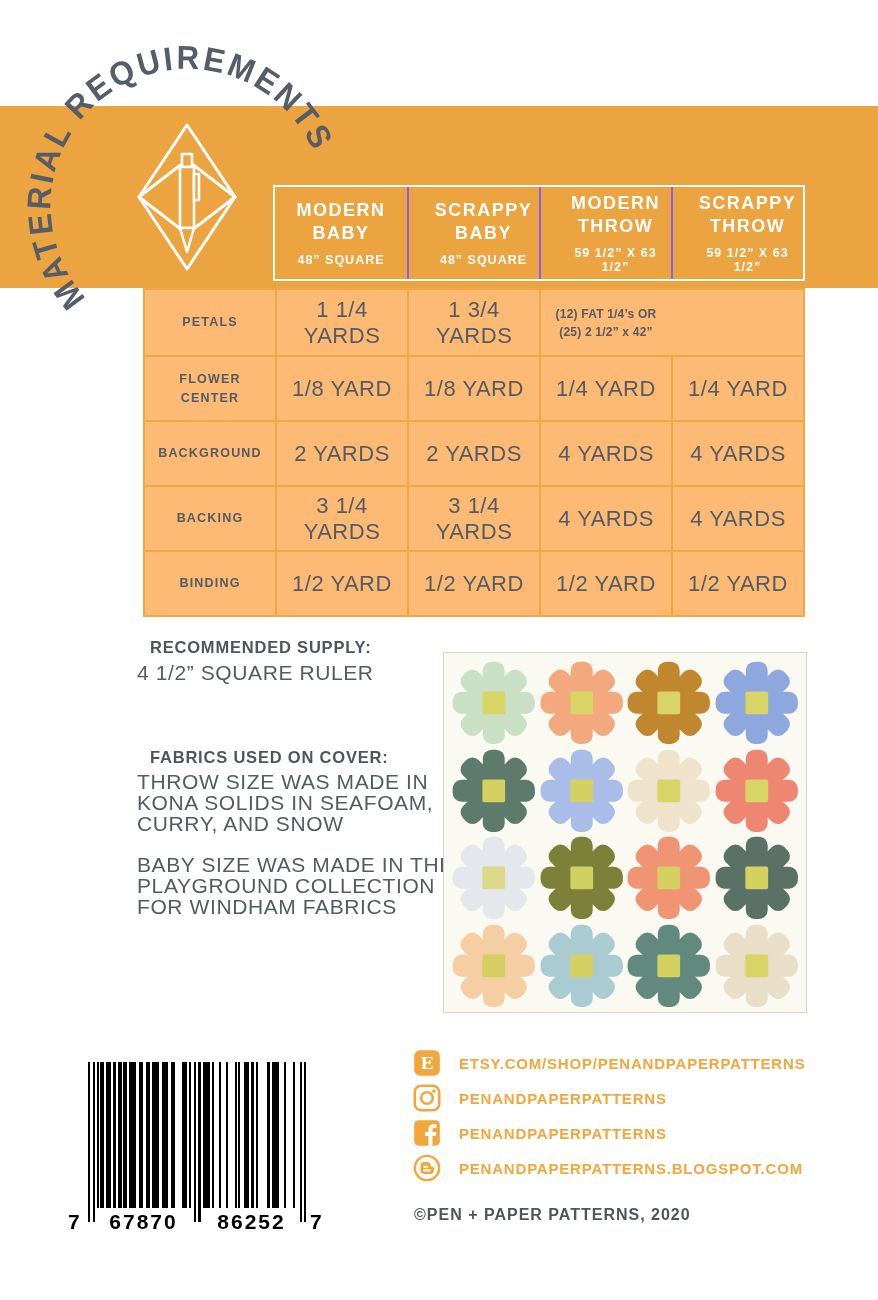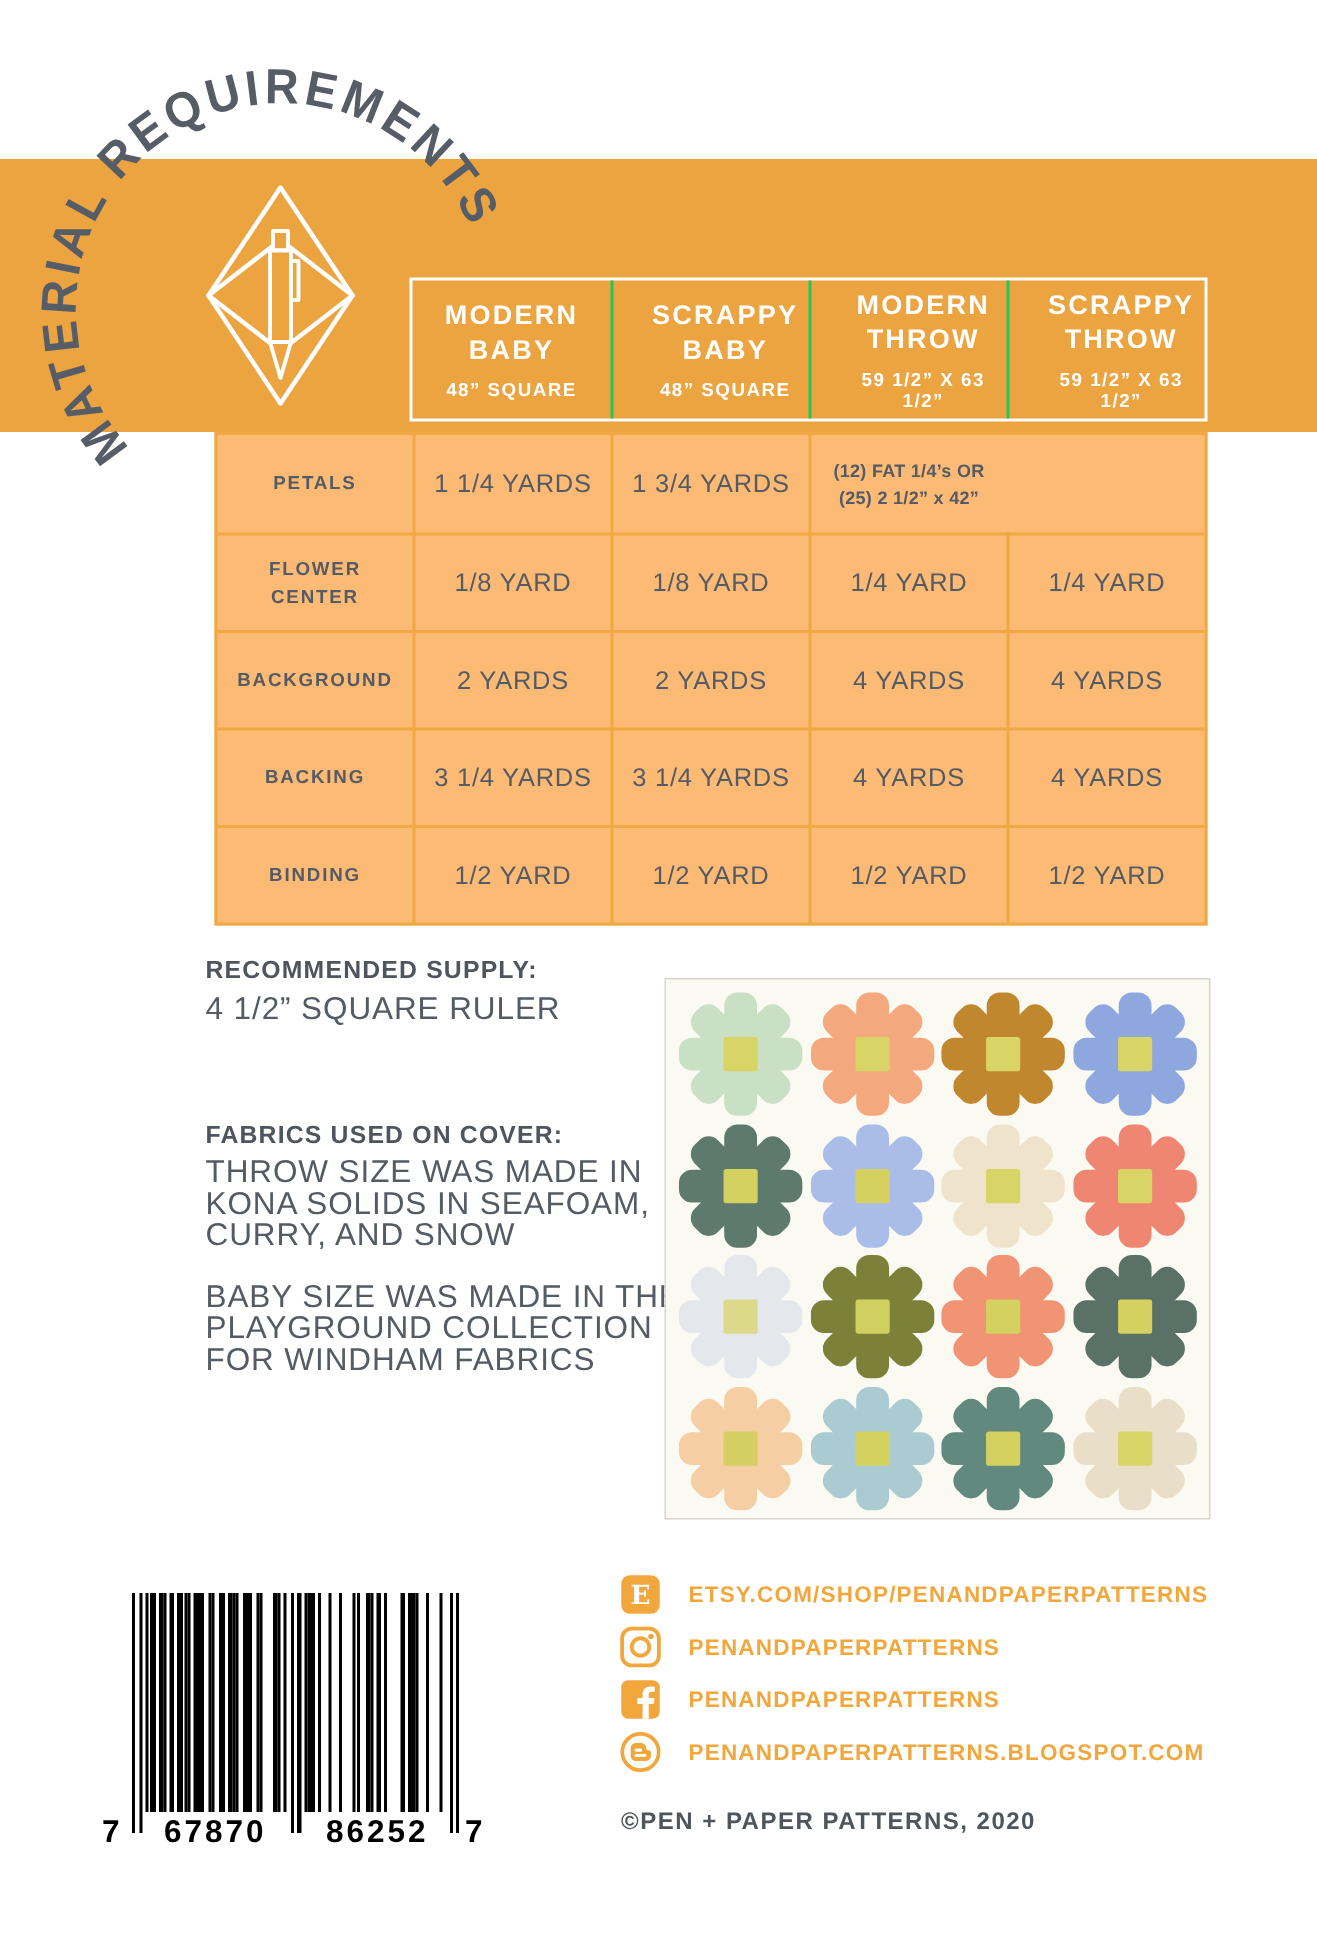--- a/index.html
+++ b/index.html
@@ -17,41 +17,41 @@
   .arc-svg{position:absolute;left:0;top:0;width:460px;height:370px;}
   .logo-svg{position:absolute;left:136px;top:122px;width:102px;height:150px;}
 
   
   .header-row{
     position:absolute;left:273px;top:185px;width:532px;height:96px;
     display:grid;grid-template-columns:repeat(4,1fr);
     border:2px solid #fff;box-sizing:border-box;
   }
   .hcell{display:flex;flex-direction:column;align-items:center;justify-content:center;color:#fff;text-align:center;}
-  .hcell + .hcell{border-left:2px solid #22c55e;padding-left:19px;}
+  .hcell + .hcell{border-left:2px solid #8b5cf6;padding-left:19px;}
   .htitle{font-weight:bold;font-size:18px;letter-spacing:1.5px;line-height:1.25;white-space:pre-line;}
   .hsize{font-weight:bold;font-size:12.5px;letter-spacing:1px;margin-top:9px;}
 
   
   .mtable{
     position:absolute;left:143px;top:288px;width:662px;
     border:2px solid var(--torange);box-sizing:border-box;background:#fdba74;
   }
   .trow{display:grid;grid-template-columns:130px 1fr 1fr 1fr 1fr;height:65px;}
   .trow + .trow .tcell{border-top:2px solid var(--torange);}
   .tcell{display:flex;align-items:center;justify-content:center;text-align:center;white-space:pre-line;}
   .tcell:not(:first-child){border-left:2px solid var(--torange);}
   .tlabel{font-weight:bold;font-size:12.5px;letter-spacing:1.2px;line-height:1.5;}
-  .tval{font-size:17px;letter-spacing:0.5px;}
+  .tval{font-size:22px;letter-spacing:0.5px;}
   .tval.small{font-size:12px;font-weight:bold;letter-spacing:0.2px;line-height:1.5;}
 
   
   .supply{position:absolute;left:137px;top:638px;}
   .fabrics{position:absolute;left:137px;top:748px;}
-  .blk-heading{font-weight:bold;font-size:16.5px;letter-spacing:0.8px;color:#4e555e;}
+  .blk-heading{font-weight:bold;font-size:16.5px;letter-spacing:0.8px;color:#4e555e;margin-left:13px;}
   .blk-text{font-size:21px;letter-spacing:0.6px;line-height:21px;margin-top:5px;white-space:pre-line;}
   .fabrics .blk-text{margin-top:4px;}
   .fabrics .para2{margin-top:20px;}
 
   
   .quilt{
     position:absolute;left:443px;top:652px;width:364px;height:361px;
     background:#fbfaf2;border:1px solid #d9d6c9;box-sizing:border-box;
     display:grid;grid-template-columns:repeat(4,1fr);grid-template-rows:repeat(4,1fr);
     padding:6px;

